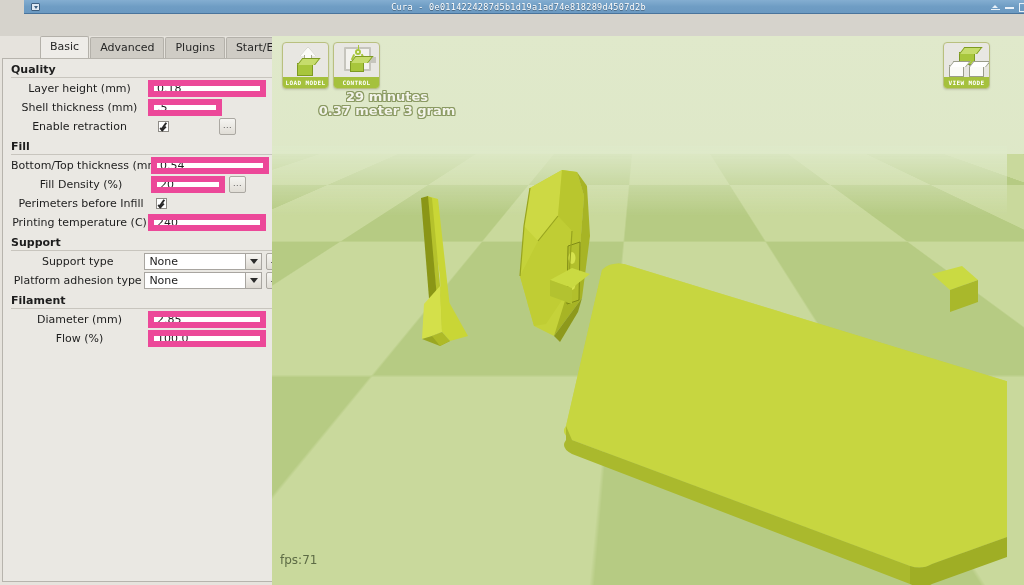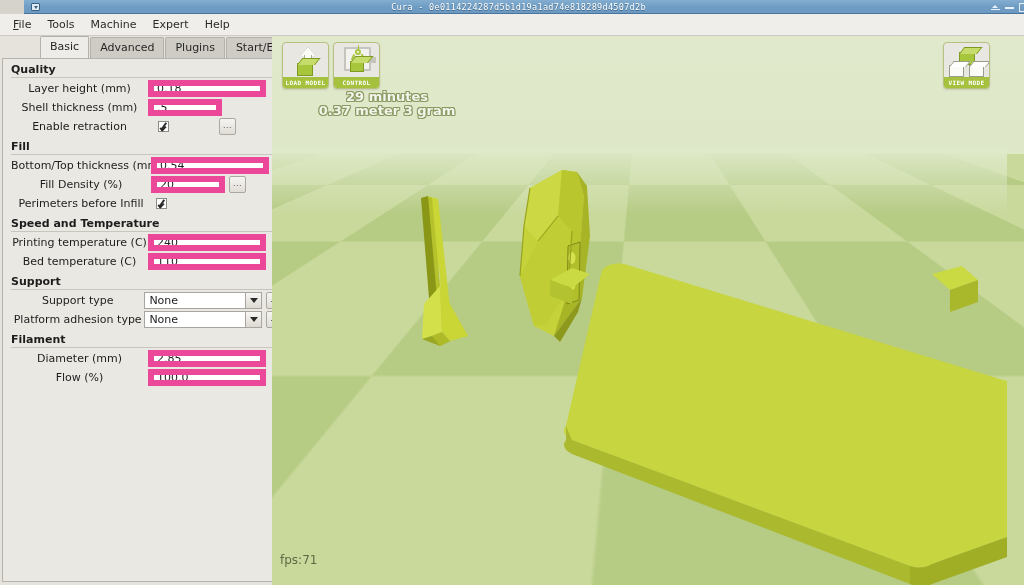--- a/index.html
+++ b/index.html
@@ -248,27 +248,20 @@
     </div>
     <div class="tb-title">Cura - 0e0114224287d5b1d19a1ad74e818289d4507d2b</div>
     <div class="tb-btns">
       <div class="tb-btn tb-shade"></div>
       <div class="tb-btn tb-min"></div>
       <div class="tb-btn tb-max"></div>
       <div class="tb-btn tb-close"></div>
     </div>
   </div>
 
-  <div class="menubar">
-    <div class="menu-item"><span class="mn">F</span><span>ile</span></div>
-    <div class="menu-item"><span>Tools</span></div>
-    <div class="menu-item"><span>Machine</span></div>
-    <div class="menu-item"><span>Expert</span></div>
-    <div class="menu-item"><span>Help</span></div>
-  </div>
 
   <div class="leftpanel">
     <div class="tabbar">
       <div class="tab active">Basic</div>
       <div class="tab">Advanced</div>
       <div class="tab">Plugins</div>
       <div class="tab">Start/End-GCode</div>
     </div>
 
     <div class="tabcontent">
@@ -296,28 +289,23 @@
       <div class="row">
         <div class="row-label lbl-w2">Fill Density (%)</div>
         <input class="txtin in-w1" value="20" style="">
         <div class="dotsbtn">...</div>
       </div>
       <div class="row">
         <div class="row-label lbl-w2">Perimeters before Infill</div>
         <div class="cb checked" style="margin-left:5px"></div>
       </div>
 
-      <div class="section-title">Speed and Temperature</div>
       <div class="row">
         <div class="row-label lbl-w">Printing temperature (C)</div>
         <input class="txtin in-w2" value="240" style="">
-      </div>
-      <div class="row">
-        <div class="row-label lbl-w">Bed temperature (C)</div>
-        <input class="txtin in-w2" value="110" style="">
       </div>
 
       <div class="section-title">Support</div>
       <div class="row">
         <div class="row-label lbl-w">Support type</div>
         <div class="combo">
           <div class="cbx">None</div>
           <div class="cbarrow">
               <i></i>
             </div>

